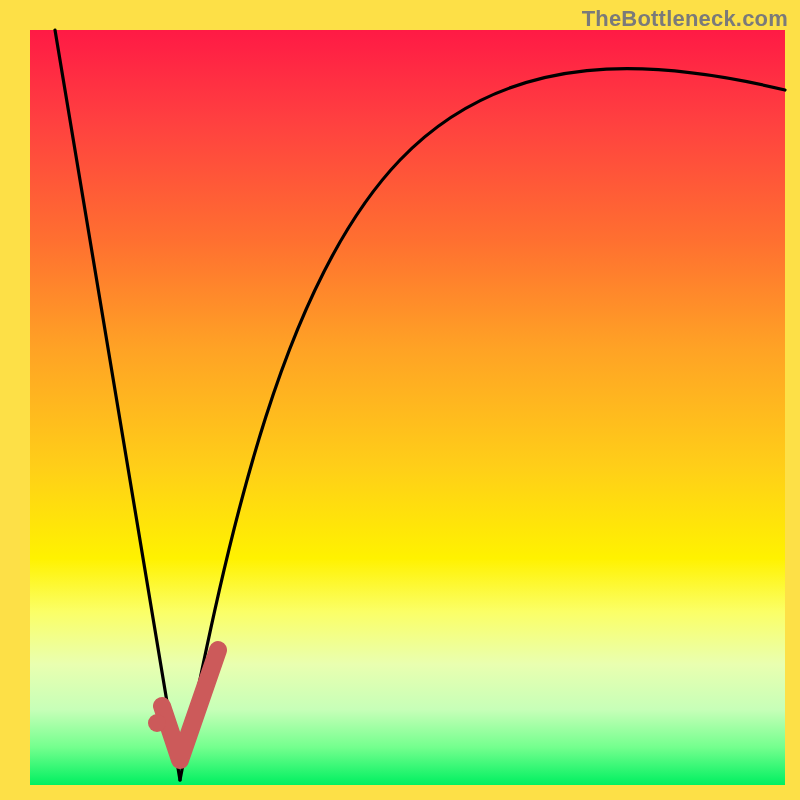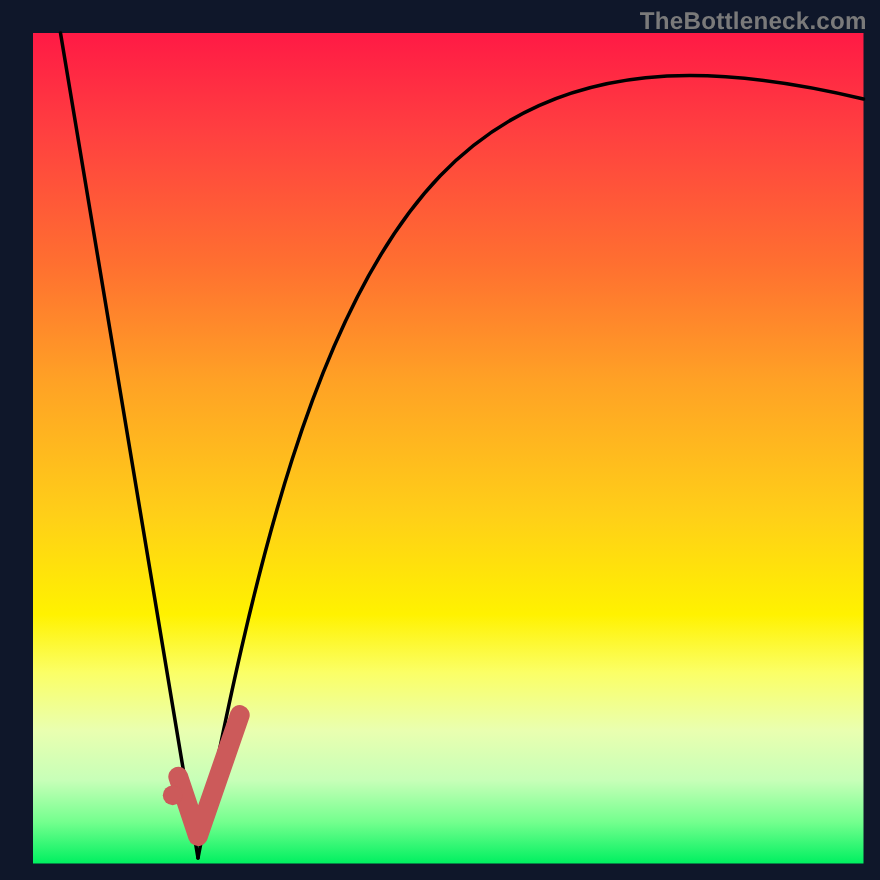--- a/index.html
+++ b/index.html
@@ -10,21 +10,21 @@
     background: #000;
     overflow: hidden;
     font-family: Arial, Helvetica, sans-serif;
   }
   .frame {
     position: absolute;
     left: 0;
     top: 0;
     width: 800px;
     height: 800px;
-    background: #0f172a;
+    background: #fde047;
   }
   .plot-area {
     position: absolute;
     left: 30px;
     top: 30px;
     width: 755px;
     height: 755px;
     background: linear-gradient(
       to bottom,
       #ff1a45 0%,

